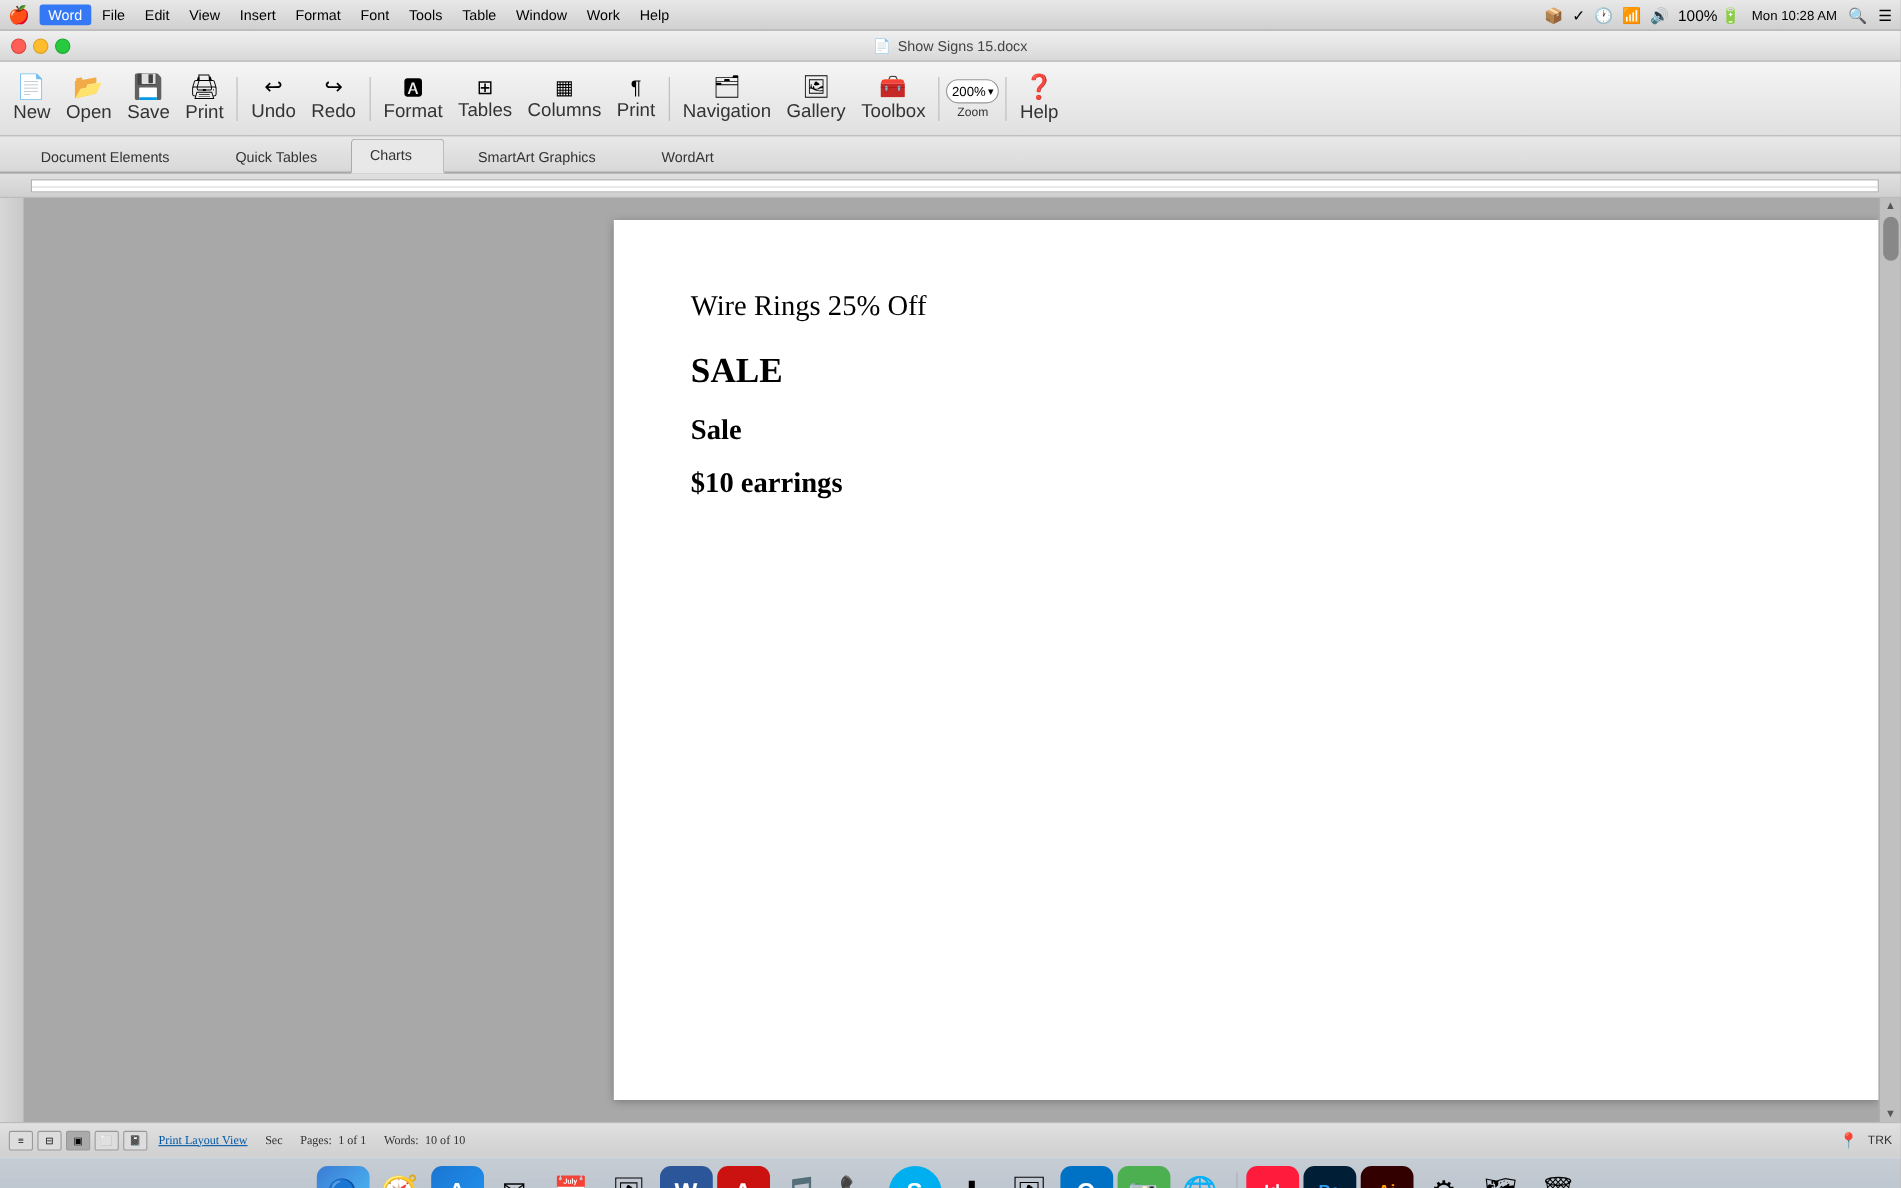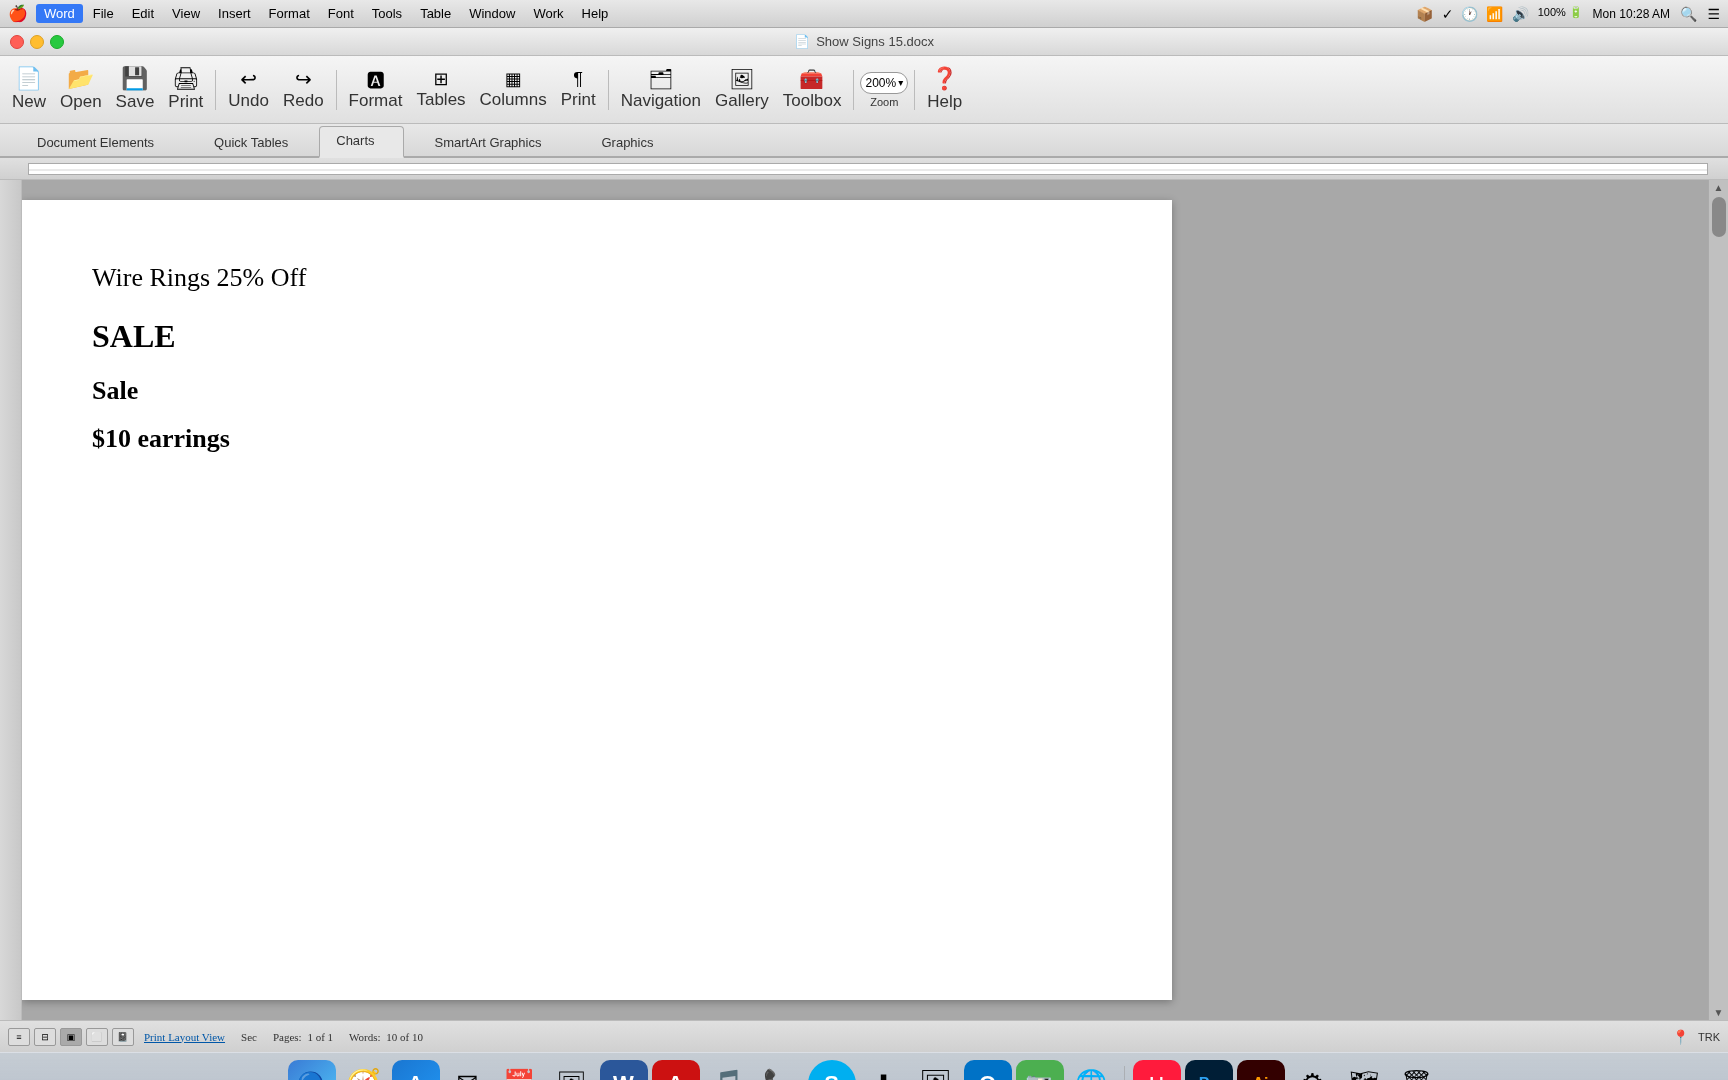--- a/index.html
+++ b/index.html
@@ -195,21 +195,21 @@
       width: 22px;
       background: linear-gradient(to right, #d8d8d8, #c8c8c8);
       border-right: 1px solid #bbb;
       flex-shrink: 0;
     }
     #doc-area {
       flex: 1;
       overflow-y: auto;
       background: #a8a8a8;
       display: flex;
-      justify-content: flex-start;
+      justify-content: flex-end;
       padding: 20px 0;
     }
     #document {
       width: 1150px;
       min-height: 640px;
       background: white;
       box-shadow: 0 2px 8px rgba(0,0,0,0.3);
       padding: 60px 70px;
     }
     #right-scrollbar {
@@ -345,21 +345,21 @@
   <span class="menu-item">Window</span>
   <span class="menu-item">Work</span>
   <span class="menu-item">Help</span>
   <div class="menubar-right">
     <span style="display:flex;gap:8px;font-size:14px;">
       <span>📦</span>
       <span>✓</span>
       <span>🕐</span>
       <span>📶</span>
       <span>🔊</span>
-      <span style="font-size:11px;">100% 🔋</span>
+      <span style="font-size:14px;">100% 🔋</span>
     </span>
     <span style="font-size:12px;">Mon 10:28 AM</span>
     <span style="font-size:14px;">🔍</span>
     <span style="font-size:14px;">☰</span>
   </div>
 </div>
 
 <div id="window-chrome">
   <div class="traffic-lights">
     <div class="traffic-light tl-red"></div>
@@ -441,21 +441,21 @@
     <span class="icon" style="font-size:22px;color:#9b59b6;">❓</span>
     <span class="label">Help</span>
   </div>
 </div>
 
 <div id="ribbon-tabs">
   <div class="ribbon-tab">Document Elements</div>
   <div class="ribbon-tab">Quick Tables</div>
   <div class="ribbon-tab active">Charts</div>
   <div class="ribbon-tab">SmartArt Graphics</div>
-  <div class="ribbon-tab">Graphics</div>
+  <div class="ribbon-tab">WordArt</div>
 </div>
 
 <div id="ruler">
   <div class="ruler-track">
     <svg width="100%" height="12" style="display:block;">
       <line x1="0" y1="6" x2="100%" y2="6" stroke="#aaa" stroke-width="0.5"></line>
     </svg>
   </div>
 </div>
 

